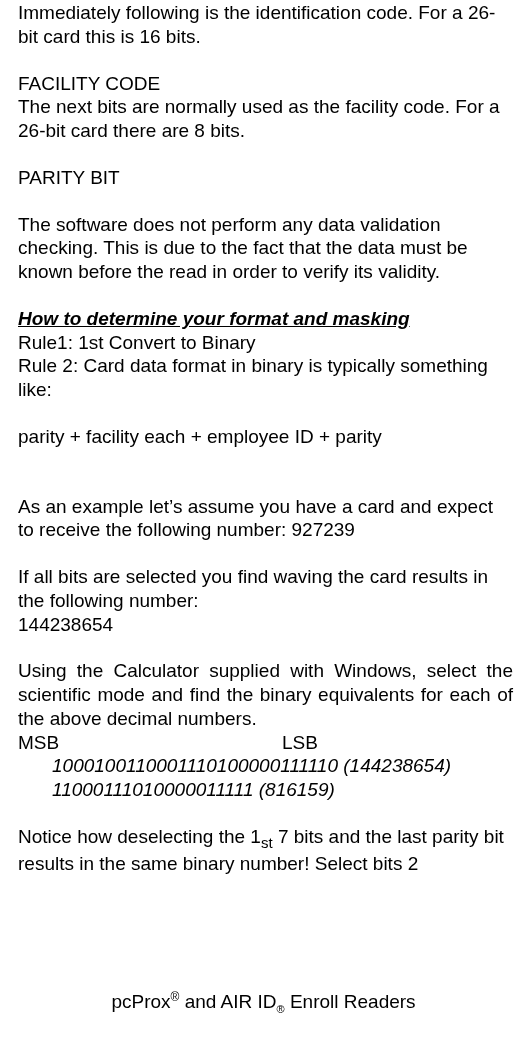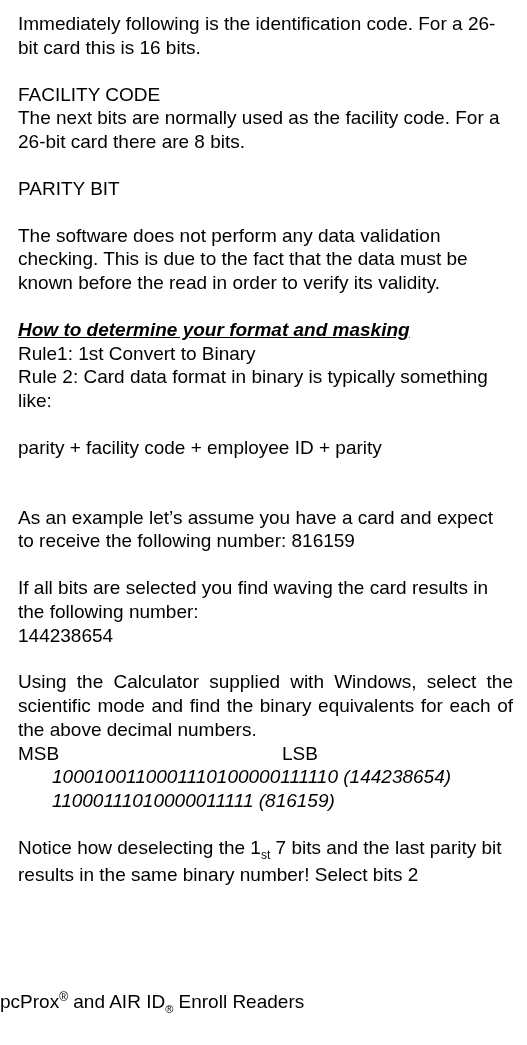--- a/index.html
+++ b/index.html
@@ -11,21 +11,21 @@
     font-family: Arial, Helvetica, sans-serif;
     font-size: 19px;
     line-height: 1.25;
     color: #000000;
     overflow: hidden;
   }
   .page {
     box-sizing: border-box;
     width: 527px;
     height: 1045px;
-    padding: 12px 14px 0 18px;
+    padding: 1px 14px 0 18px;
     position: relative;
   }
   .content p {
     margin: 0;
   }
   .content .blank {
     height: 23px;
   }
   .bold {
     font-weight: bold;
@@ -42,28 +42,29 @@
     font-style: italic;
   }
   .msb-line {
     display: flex;
   }
   .msb-spacer {
     width: 264px;
     display: inline-block;
   }
   .sub {
-    font-size: 12px;
+    font-size: 15px;
     vertical-align: sub;
   }
   .footer {
     position: absolute;
     bottom: 28px;
     width: 100%;
     left: 0;
+    text-align: center;
     font-size: 19px;
   }
   .sup {
     font-size: 12px;
     vertical-align: super;
   }
   .sub2 {
     font-size: 11px;
     vertical-align: sub;
   }
@@ -90,28 +91,28 @@
     <p>The software does not perform any data validation checking. This is due to the fact that the data must be known before the read in order to verify its validity.</p>
 
     <div class="blank"></div>
 
     <p class="bold underline">How to determine your format and masking</p>
     <p>Rule1: 1st Convert to Binary</p>
     <p>Rule 2: Card data format in binary is typically something like:</p>
 
     <div class="blank"></div>
 
-    <p>parity + facility code + employee ID + parity</p>
+    <p>parity + facility each + employee ID + parity</p>
 
     <div class="blank"></div>
 
 
     <div class="blank"></div>
 
-    <p>As an example let’s assume you have a card and expect to receive the following number: 816159</p>
+    <p>As an example let’s assume you have a card and expect to receive the following number: 927239</p>
 
     <div class="blank"></div>
 
     <p>If all bits are selected you find waving the card results in the following number:</p>
     <p>144238654</p>
 
     <div class="blank"></div>
 
     <p class="justify">Using the Calculator supplied with Windows, select the scientific mode and find the binary equivalents for each of the above decimal numbers.</p>
 

